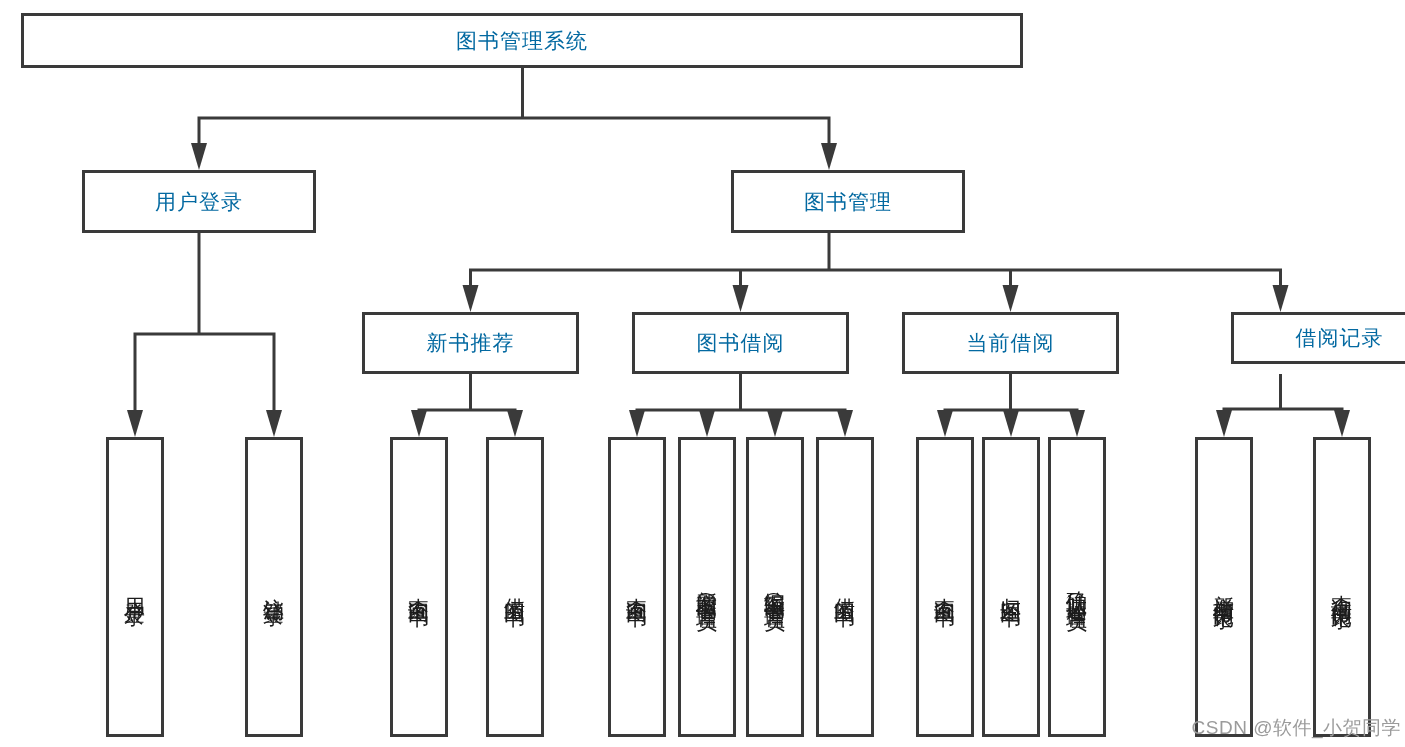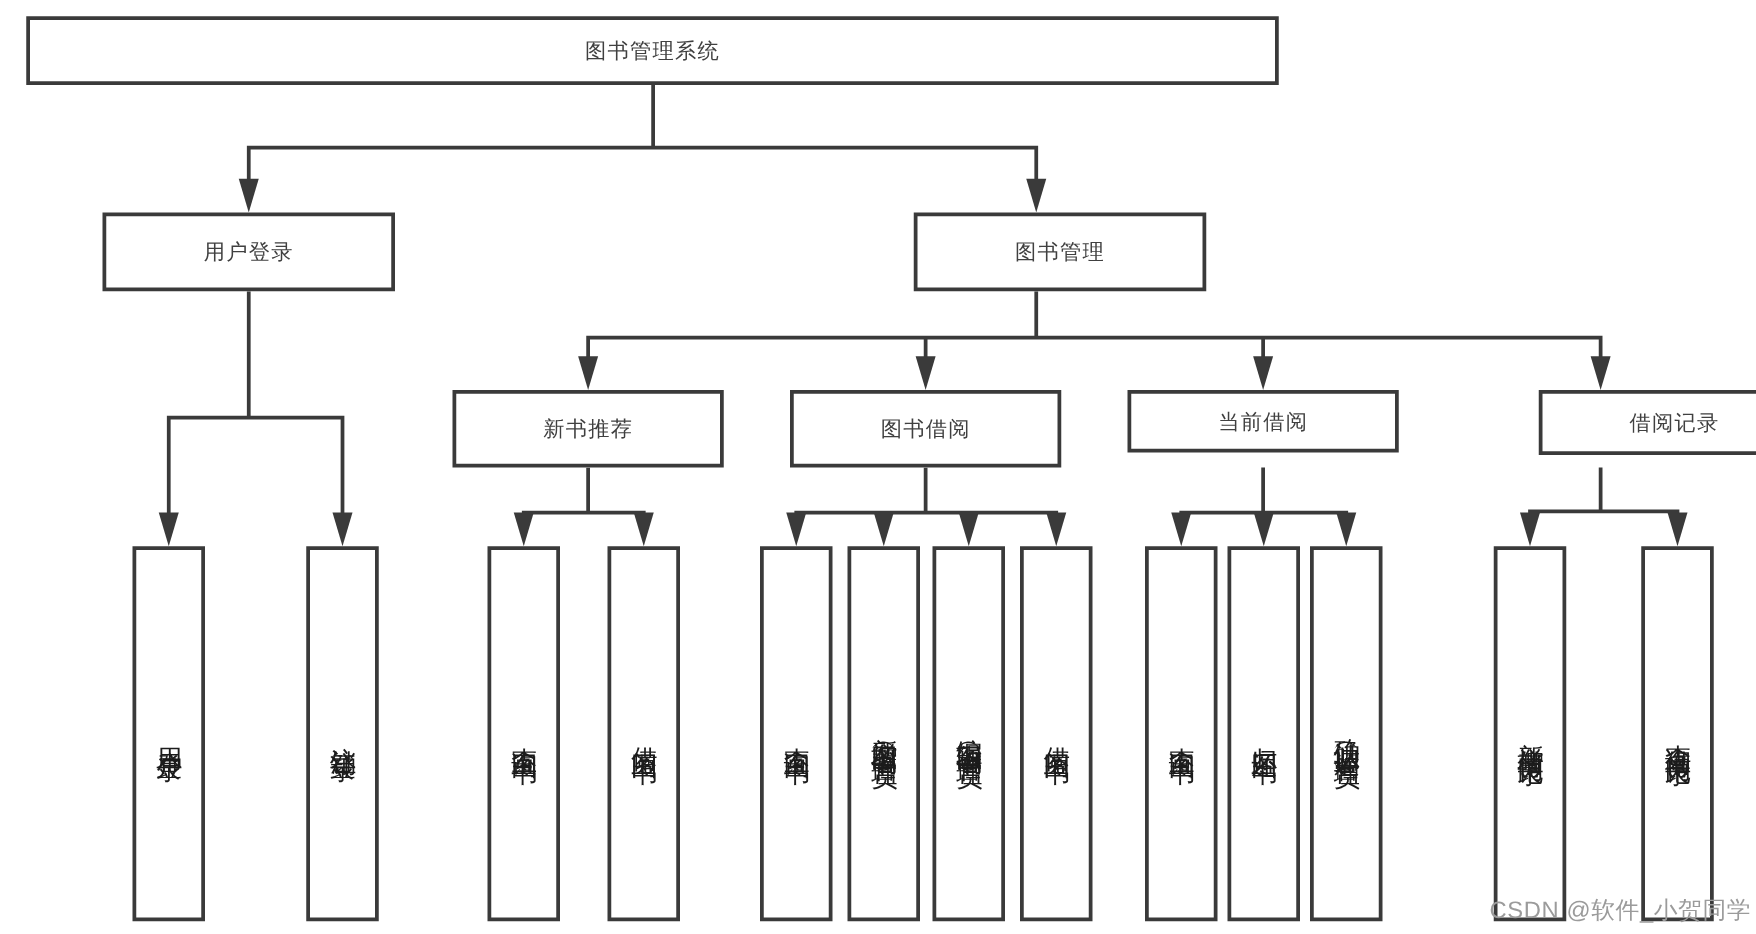--- a/index.html
+++ b/index.html
@@ -15,22 +15,22 @@
     position:absolute;
     box-sizing:border-box;
     background:#ffffff;
     border:3px solid #3a3a3a;
     display:flex;
     align-items:center;
     justify-content:center;
     z-index:1;
   }
   .hlabel{
-    font-size:17px;
-    color:#404040;
+    font-size:21px;
+    color:#0369a1;
     letter-spacing:1px;
     white-space:nowrap;
   }
   .vlabel{
     writing-mode:vertical-rl;
     text-orientation:mixed;
     font-size:21px;
     color:#1c1c1c;
     letter-spacing:3px;
     line-height:1;
@@ -113,21 +113,21 @@
   <div class="box" style="left:712px;top:170px;width:234px;height:63px;margin-left:19px;">
     <span class="hlabel">图书管理</span>
   </div>
 
   <div class="box" style="left:632px;top:312px;width:217px;height:62px;">
     <span class="hlabel">图书借阅</span>
   </div>
   <div class="box" style="left:362px;top:312px;width:217px;height:62px;">
     <span class="hlabel">新书推荐</span>
   </div>
-  <div class="box" style="left:902px;top:312px;width:217px;height:50px;">
+  <div class="box" style="left:902px;top:312px;width:217px;height:62px;">
     <span class="hlabel">当前借阅</span>
   </div>
   <div class="box" style="left:1231px;top:312px;width:217px;height:52px;">
     <span class="hlabel">借阅记录</span>
   </div>
 
   <div class="box" style="left:106px;top:437px;width:58px;height:300px;">
     <span class="vlabel">用户登录</span>
   </div>
   <div class="box" style="left:245px;top:437px;width:58px;height:300px;">

